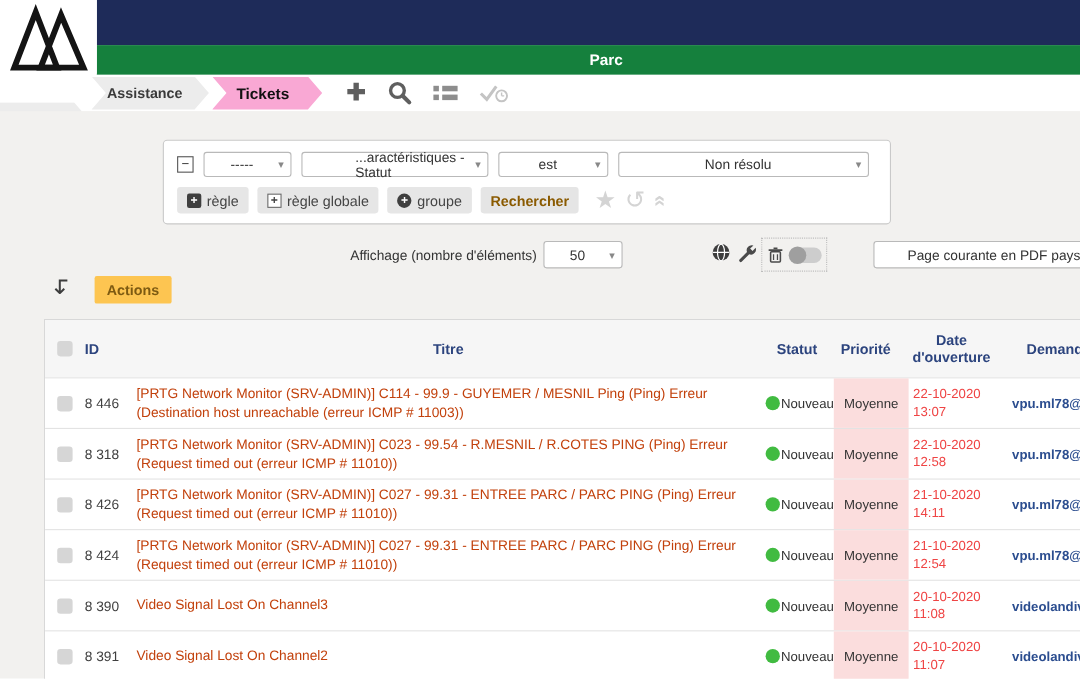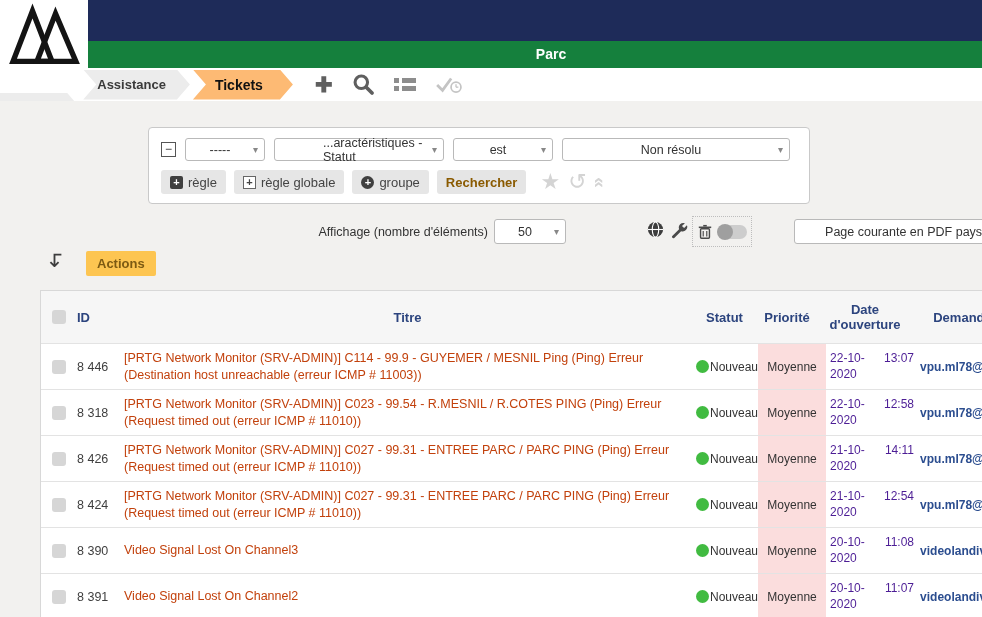--- a/index.html
+++ b/index.html
@@ -12,21 +12,21 @@
   .menubar { position:absolute; left:88px; top:41px; width:926px; height:27px; background:#15803d; display:flex;flex-direction:column; }
   .menu-spacer { width:309px; flex:0 0 auto; }
   .menu-item { flex:0 0 135px; text-align:center; line-height:27px; color:#fff; font-weight:bold; font-size:14px; cursor:pointer; }
   .menu-item.active { background:#8ea8d2; }
 
   
   .breadcrumb-row { position:absolute; left:0; top:68px; width:982px; height:33px; background:#fff; display:flex; align-items:center; }
   .crumb { height:30px; line-height:30px; background:#ececec; color:#3a3a3a; font-weight:bold; font-size:13px; padding:0 24px 0 14px;
            clip-path:polygon(0 0, calc(100% - 13px) 0, 100% 50%, calc(100% - 13px) 100%, 0 100%, 13px 50%); margin-left:3px; cursor:pointer; }
   .crumb.first { clip-path:polygon(0 0, calc(100% - 13px) 0, 100% 50%, calc(100% - 13px) 100%, 0 100%); margin-left:0; padding-left:10px;margin-top:47px; }
-  .crumb.current { background:#fdba74; color:#111; font-size:14px; padding:0 30px 0 22px; }
+  .crumb.current { background:#f9a8d4; color:#111; font-size:14px; padding:0 30px 0 22px; }
   .bc-icons { display:flex; align-items:center; gap:19px; margin-left:22px; }
   .plus-glyph { font-size:21px; color:#5f5f5f; font-weight:bold; line-height:1; cursor:pointer; }
   .list-icon { display:flex; flex-direction:column; gap:3px; cursor:pointer; }
   .list-icon .row { display:flex; gap:3px; align-items:center; }
   .list-icon .sq { width:5px; height:5px; background:#8d8d8d; }
   .list-icon .bar { width:14px; height:5px; background:#8d8d8d; }
   svg { display:block; }
   .icon-btn { cursor:pointer; }
 
   
@@ -71,21 +71,21 @@
   .c-priority { flex:0 0 68px; justify-content:center; }
   .c-date { flex:0 0 88px; padding-left:4px; }
   .c-requester { flex:0 0 120px; padding-left:6px; }
   .t-head .cell { color:#2c447e; font-weight:bold; font-size:13px; }
   .t-head .c-title, .t-head .c-status, .t-head .c-priority, .t-head .c-date, .t-head .c-requester { justify-content:center; text-align:center; padding:0; }
   .checkbox { width:14px; height:14px; background:#d6d6d6; border-radius:3px; cursor:pointer; }
   .title-link { color:#c2410c; font-weight:normal; line-height:1.35; cursor:pointer; text-decoration:none; }
   .status-wrap { display:flex; flex-direction:row; align-items:center; gap:1px; font-size:12px; color:#333; }
   .dot { width:13px; height:13px; border-radius:50%; background:#41bb41; }
   .pri-cell { background:#fbdddd; font-size:12px; color:#333; }
-  .date-wrap { display:flex; flex-direction:row; font-size:12px; color:#4c1d95; line-height:1.3; }
+  .date-wrap { display:flex; flex-direction:column; font-size:12px; color:#ef4444; line-height:1.3; }
   .req-link { color:#2b4d8f; font-weight:bold; font-size:12px; cursor:pointer; white-space:nowrap; }
 </style>
 </head>
 <body>
 
 <div class="logo-box">
   <svg width="76" height="62" viewBox="0 0 84 70">
     <path d="M7 66 L29 9 L51 66 Z" fill="none" stroke="#141414" stroke-width="6"></path>
     <path d="M34 66 L55 12 L78 66 Z" fill="none" stroke="#141414" stroke-width="6"></path>
   </svg>

